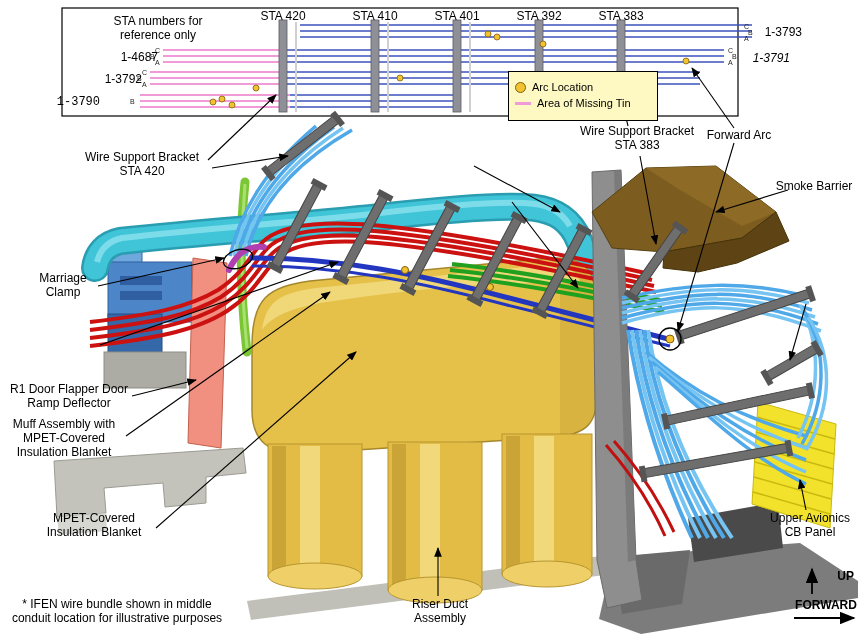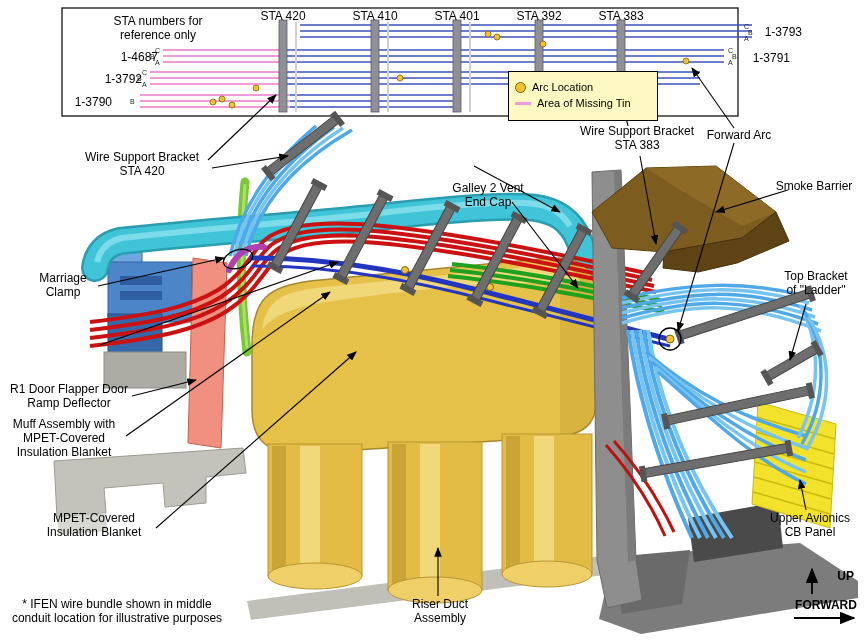--- a/index.html
+++ b/index.html
@@ -325,56 +325,52 @@
 <div class="label sm" style="left:102px;top:14px;width:112px;">STA numbers for
 reference only</div>
 <div class="label sm" style="left:253px;top:9px;width:60px;">STA 420</div>
 <div class="label sm" style="left:345px;top:9px;width:60px;">STA 410</div>
 <div class="label sm" style="left:427px;top:9px;width:60px;">STA 401</div>
 <div class="label sm" style="left:509px;top:9px;width:60px;">STA 392</div>
 <div class="label sm" style="left:591px;top:9px;width:60px;">STA 383</div>
 
 <div class="label sm left" style="left:756px;top:25px;width:46px;">1-3793</div>
 <div class="label sm right" style="left:112px;top:50px;width:46px;">1-4687</div>
-<div class="label sm left" style="left:744px;top:51px;width:46px;">1-3791</div>
+<div class="label sm left" style="left:744px;top:51px;width:46px;font-style:italic;">1-3791</div>
 <div class="label sm right" style="left:96px;top:72px;width:46px;">1-3792</div>
-<div class="label sm right" style="left:66px;top:95px;width:46px;">1-3790</div>
+<div class="label sm right" style="left:54px;top:95px;width:46px;font-family:Liberation Mono, monospace;">1-3790</div>
 
 <div class="legend">
   <div class="row">
         <span class="dotswatch"></span>
         <span>Arc Location</span>
       </div>
   <div class="row">
         <span class="lineswatch"></span>
         <span>Area of Missing Tin</span>
       </div>
 </div>
 
 <div class="label" style="left:72px;top:150px;width:140px;">Wire Support Bracket
 STA 420</div>
-<div class="label" style="left:436px;top:181px;width:104px;">Galley 2 Vent
-End Cap</div>
 <div class="label" style="left:576px;top:124px;width:122px;">Wire Support Bracket
 STA 383</div>
 <div class="label" style="left:700px;top:128px;width:78px;">Forward Arc</div>
 <div class="label" style="left:768px;top:179px;width:92px;">Smoke Barrier</div>
 <div class="label" style="left:26px;top:271px;width:74px;">Marriage
 Clamp</div>
 <div class="label" style="left:2px;top:382px;width:134px;">R1 Door Flapper Door
 Ramp Deflector</div>
 <div class="label" style="left:2px;top:417px;width:124px;">Muff Assembly with
 MPET-Covered
 Insulation Blanket</div>
 <div class="label" style="left:32px;top:511px;width:124px;">MPET-Covered
 Insulation Blanket</div>
 <div class="label" style="left:398px;top:597px;width:84px;">Riser Duct
 Assembly</div>
-<div class="label" style="left:772px;top:269px;width:88px;">Top Bracket
-of "Ladder"</div>
 <div class="label" style="left:764px;top:511px;width:92px;">Upper Avionics
 CB Panel</div>
 
 <div class="label bold left" style="left:818px;top:569px;width:36px;">UP</div>
 <div class="label bold" style="left:790px;top:598px;width:72px;">FORWARD</div>
 
 <div class="label" style="left:6px;top:597px;width:222px;">* IFEN wire bundle shown in middle
 conduit location for illustrative purposes</div>
 
 </div>

